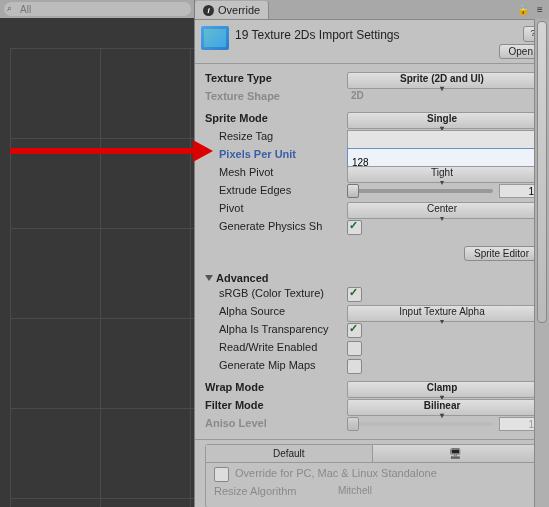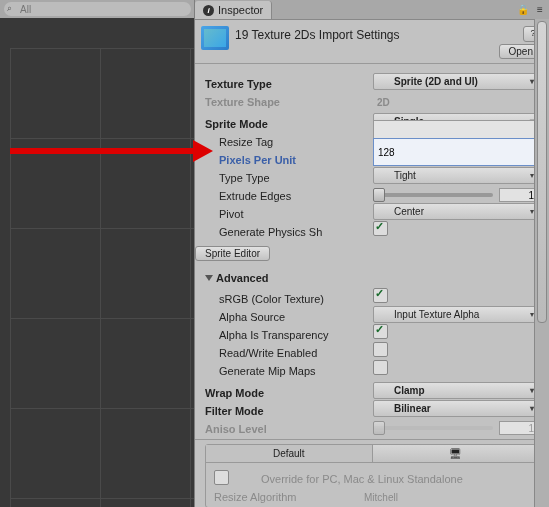--- a/index.html
+++ b/index.html
@@ -22,38 +22,38 @@
 .tex-icon{width:28px;height:24px;background:linear-gradient(135deg,#4aa6e8 0%,#2b7cc9 100%);border-radius:2px;position:relative;flex:0 0 auto;}
 .tex-icon::before{content:"";position:absolute;inset:3px;background:linear-gradient(135deg,#6bc,#3aa6e8);}
 .header-title{flex:1;padding-top:2px;font-size:12px;}
 .header-btns{display:flex;flex-direction:column;gap:2px;align-items:flex-end;}
 .btn{background:linear-gradient(#e2e2e2,#c2c2c2);border:1px solid #8c8c8c;border-radius:3px;padding:1px 9px;font-size:10px;cursor:default;}
 .mini-btn{width:18px;height:14px;background:linear-gradient(#e2e2e2,#c2c2c2);border:1px solid #8c8c8c;border-radius:3px;font-size:9px;line-height:12px;text-align:center;}
 .body{padding:4px 0 0 0;overflow-y:auto;height:440px;}
 .section{margin:4px 10px 2px 10px;}
 .section-head{font-weight:bold;font-size:11px;padding:3px 0;display:flex;align-items:center;gap:3px;}
 .foldout{width:0;height:0;border-left:4px solid transparent;border-right:4px solid transparent;border-top:6px solid #555;display:inline-block;}
-.row{display:flex;align-items:flex-end;height:18px;padding-left:14px;gap:26px;}
+.row{display:flex;align-items:flex-start;height:18px;padding-left:14px;}
 .row.top{padding-left:0;font-weight:bold;}
 .lbl{flex:0 0 128px;font-size:11px;}
 .lbl.top{flex:0 0 142px;}
 .disabled{color:#8a8a8a;}
 .highlight{color:#3a5fa8;font-weight:bold;}
 .ctrl{flex:1;}
-.dropdown{display:flex;align-items:center;justify-content:space-between;height:15px;background:linear-gradient(#e0e0e0,#c6c6c6);border:1px solid #999;border-radius:2px;padding:0 4px 0 20px;font-size:10px;}
+.dropdown{display:flex;align-items:center;justify-content:space-between;height:15px;background:linear-gradient(#e0e0e0,#c6c6c6);border:1px solid #999;border-radius:2px;padding:0 4px 0 2px;font-size:10px;flex-direction:column;}
 .dropdown .chev{font-size:8px;color:#444;}
 .txt-input{height:28px;border:1px solid #6b8fc9;background:#eef2f9;padding:0 4px;font-size:10px;width:100%;box-sizing:border-box;outline:none;}
 .plain-val{font-size:10px;color:#8a8a8a;padding-left:4px;}
 .chk{width:13px;height:13px;background:#ddd;border:1px solid #888;border-radius:2px;display:inline-block;position:relative;}
 .chk.checked::after{content:"✓";position:absolute;left:1px;top:-2px;font-size:11px;color:#1a6b2d;font-weight:bold;}
 .slider-row{display:flex;align-items:center;gap:6px;}
 .slider{flex:1;height:4px;background:#999;border-radius:2px;position:relative;}
 .slider .thumb{position:absolute;width:10px;height:12px;background:linear-gradient(#e2e2e2,#b8b8b8);border:1px solid #777;border-radius:2px;top:-5px;}
 .slider-val{width:40px;height:14px;border:1px solid #999;background:#e2e2e2;font-size:10px;text-align:right;padding:0 4px;box-sizing:border-box;}
-.right-btn{display:flex;justify-content:flex-start;padding:6px 10px 4px 0;}
+.right-btn{display:flex;justify-content:flex-end;padding:6px 10px 4px 0;}
 .hr{height:1px;background:#999;margin:4px 0;}
 .platforms{margin:0 10px;border:1px solid #999;border-radius:3px;}
 .plat-tabs{display:flex;background:linear-gradient(#d6d6d6,#c2c2c2);border-bottom:1px solid #999;justify-content:space-between;}
 .plat-tab{flex:1;text-align:center;padding:3px 0;font-size:10px;border-right:1px solid #999;}
 .plat-tab:last-child{border-right:none;}
 .plat-tab.active{background:#c2c2c2;}
 .plat-body{padding:4px 8px;}
 .scrollbar{position:absolute;right:0;top:19px;bottom:0;width:14px;background:#b0b0b0;border-left:1px solid #888;}
 .scrollbar .track-thumb{position:absolute;left:2px;right:2px;top:2px;height:300px;background:linear-gradient(#d4d4d4,#bababa);border:1px solid #888;border-radius:4px;}
 </style>
@@ -69,21 +69,21 @@
     </div>
     <div class="dark-area"></div>
   </div>
 
   <div class="arrow"></div>
 
   <div class="inspector">
     <div class="tab-bar">
       <div class="tab">
         <span class="info-icon">i</span>
-        <span>Inspector</span>
+        <span>Override</span>
       </div>
       <div class="tab-spacer"></div>
       <div class="tab-btn">🔒</div>
       <div class="tab-btn">≡</div>
     </div>
 
     <div class="header">
       <div class="tex-icon"></div>
       <div class="header-title">19 Texture 2Ds Import Settings</div>
       <div class="header-btns">
@@ -122,21 +122,21 @@
         </div>
         <div class="row">
           <div class="lbl">Resize Tag</div>
           <div class="ctrl"><input class="txt-input" style="border-color: rgb(153, 153, 153); background: rgb(228, 228, 228);" value=""></div>
         </div>
         <div class="row">
           <div class="lbl highlight">Pixels Per Unit</div>
           <div class="ctrl"><input class="txt-input" value="128" style=""></div>
         </div>
         <div class="row">
-          <div class="lbl">Type Type</div>
+          <div class="lbl">Mesh Pivot</div>
           <div class="ctrl">
               <div class="dropdown">
                 <span>Tight</span>
                 <span class="chev">▾</span>
               </div>
             </div>
         </div>
         <div class="row">
           <div class="lbl">Extrude Edges</div>
           <div class="ctrl slider-row">

